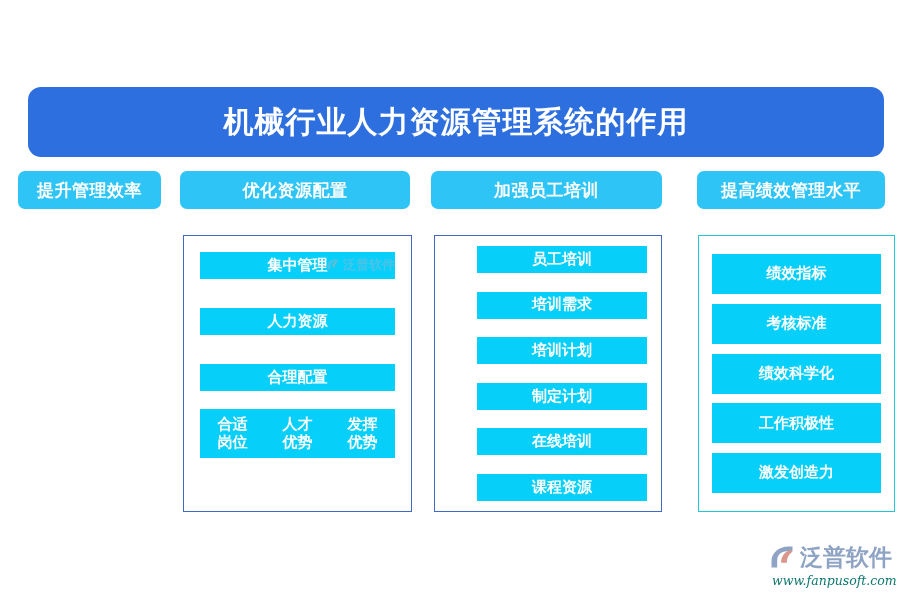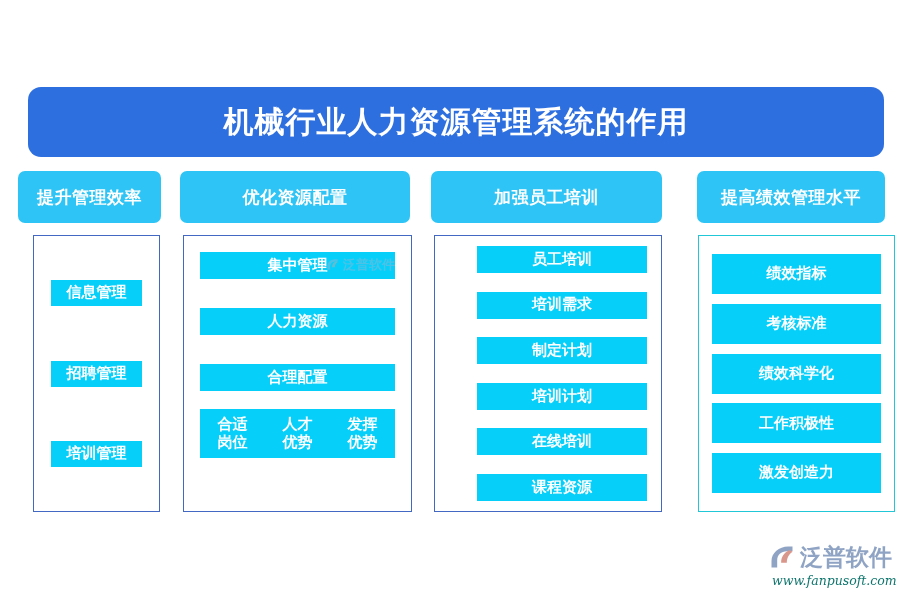--- a/index.html
+++ b/index.html
@@ -42,21 +42,21 @@
     font-size: 30px;
     font-weight: bold;
     letter-spacing: 1px;
     line-height: 1;
     white-space: nowrap;
   }
 
   
   .header-pill {
     position: absolute;
-    height: 52px;
+    height: 38px;
     background: #2ec4f5;
     border-radius: 7px;
     display: flex;
     align-items: center;
     justify-content: center;
     box-sizing: border-box;
   }
   .header-pill .header-text {
     color: #ffffff;
     font-size: 17px;
@@ -246,27 +246,20 @@
   <div class="header-pill h2">
     <div class="header-text">优化资源配置</div>
   </div>
   <div class="header-pill h3">
     <div class="header-text">加强员工培训</div>
   </div>
   <div class="header-pill h4">
     <div class="header-text">提高绩效管理水平</div>
   </div>
 
-  <div class="panel p1">
-    <div class="panel-inner">
-      <div class="tag">信息管理</div>
-      <div class="tag">招聘管理</div>
-      <div class="tag">培训管理</div>
-    </div>
-  </div>
 
   <div class="panel p2">
     <div class="panel-inner">
       <div class="tag tag-wide">集中管理</div>
       <div class="spacer-a"></div>
       <div class="tag tag-wide">人力资源</div>
       <div class="spacer-b"></div>
       <div class="tag tag-wide">合理配置</div>
       <div class="spacer-c"></div>
       <div class="small-row">
@@ -283,22 +276,22 @@
           <span>优势</span>
         </div>
       </div>
     </div>
   </div>
 
   <div class="panel p3">
     <div class="panel-inner">
       <div class="tag">员工培训</div>
       <div class="tag">培训需求</div>
+      <div class="tag">培训计划</div>
       <div class="tag">制定计划</div>
-      <div class="tag">培训计划</div>
       <div class="tag">在线培训</div>
       <div class="tag">课程资源</div>
     </div>
   </div>
 
   <div class="panel p4">
     <div class="panel-inner">
       <div class="tag">绩效指标</div>
       <div class="tag">考核标准</div>
       <div class="tag">绩效科学化</div>

